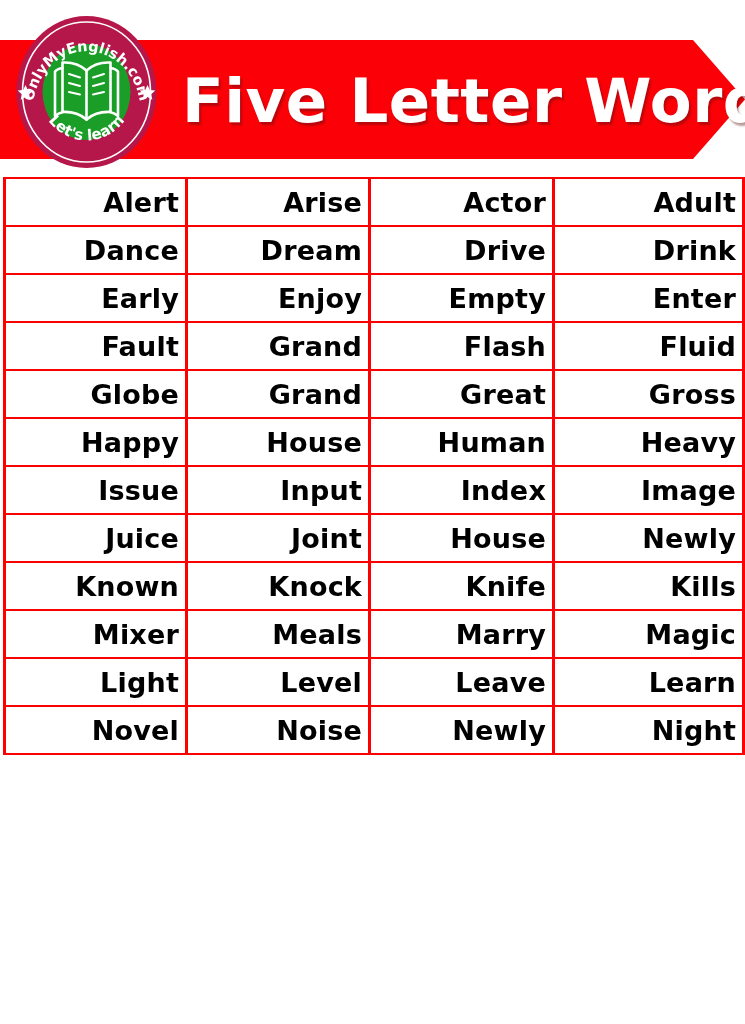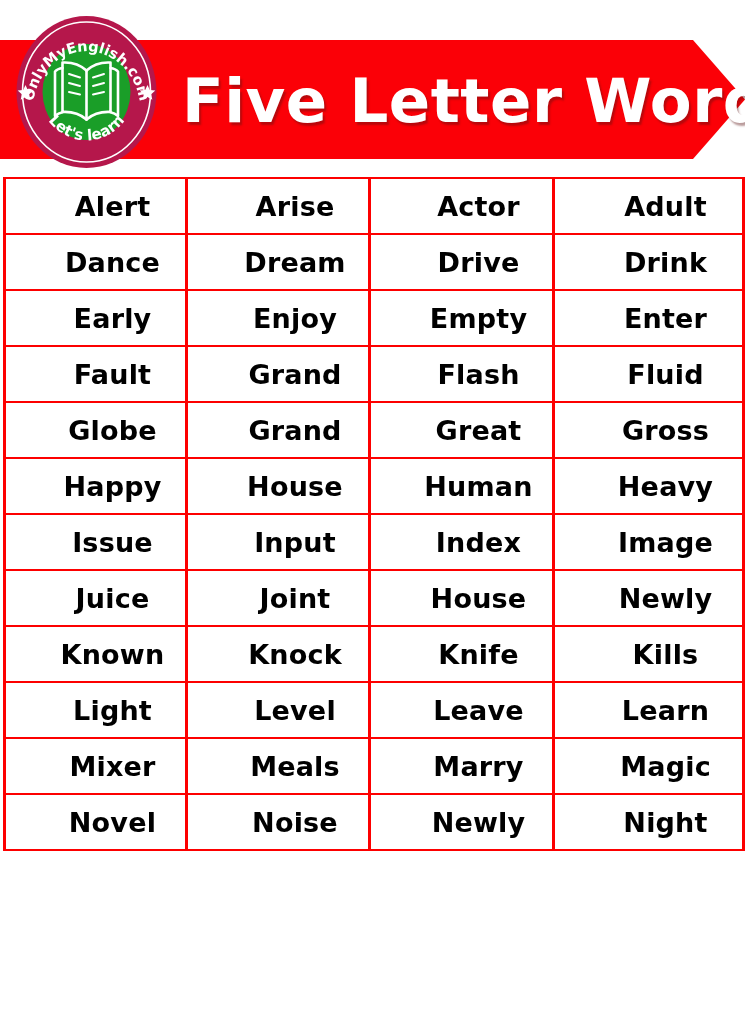--- a/index.html
+++ b/index.html
@@ -74,23 +74,23 @@
     border-collapse: collapse;
     table-layout: fixed;
     background: #ffffff;
   }
 
   .word-table td {
     border-top: 2px solid #fd0000;
     border-bottom: 2px solid #fd0000;
     border-left: 3px solid #fd0000;
     border-right: 3px solid #fd0000;
-    height: 56px;
+    height: 48px;
     padding: 0 6px 0 40px;
-    text-align: center;
+    text-align: right;
     vertical-align: middle;
     font-family: "DejaVu Sans", sans-serif;
     font-size: 27px;
     font-weight: bold;
     color: #000000;
     letter-spacing: 0.2px;
     white-space: nowrap;
     overflow: hidden;
     margin-top: 44px;
   }
@@ -208,32 +208,32 @@
         <td>House</td>
         <td>Newly</td>
       </tr>
       <tr>
         <td>Known</td>
         <td>Knock</td>
         <td>Knife</td>
         <td>Kills</td>
       </tr>
       <tr>
+        <td>Mixer</td>
+        <td>Meals</td>
+        <td>Marry</td>
+        <td>Magic</td>
+      </tr>
+      <tr>
         <td>Light</td>
         <td>Level</td>
         <td>Leave</td>
         <td>Learn</td>
       </tr>
       <tr>
-        <td>Mixer</td>
-        <td>Meals</td>
-        <td>Marry</td>
-        <td>Magic</td>
-      </tr>
-      <tr>
         <td>Novel</td>
         <td>Noise</td>
         <td>Newly</td>
         <td>Night</td>
       </tr>
     </tbody>
   </table>
 
 </div>
 

